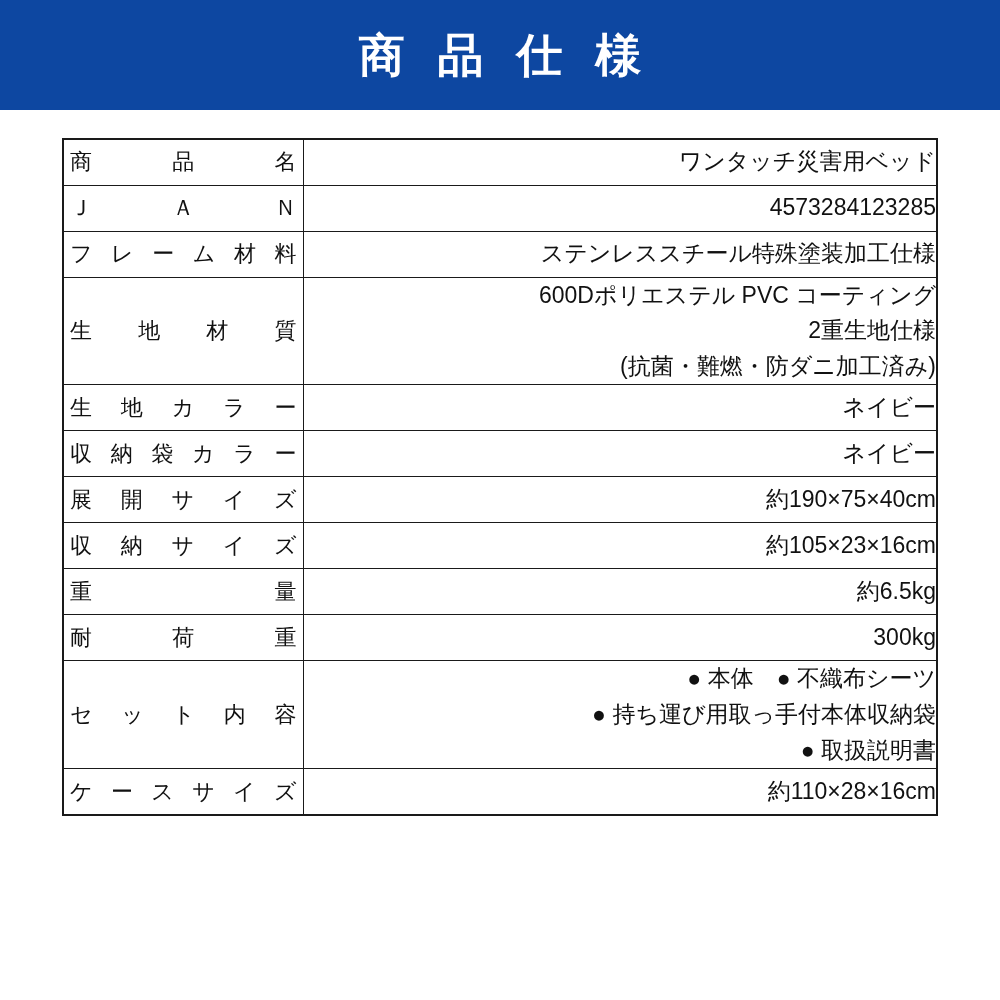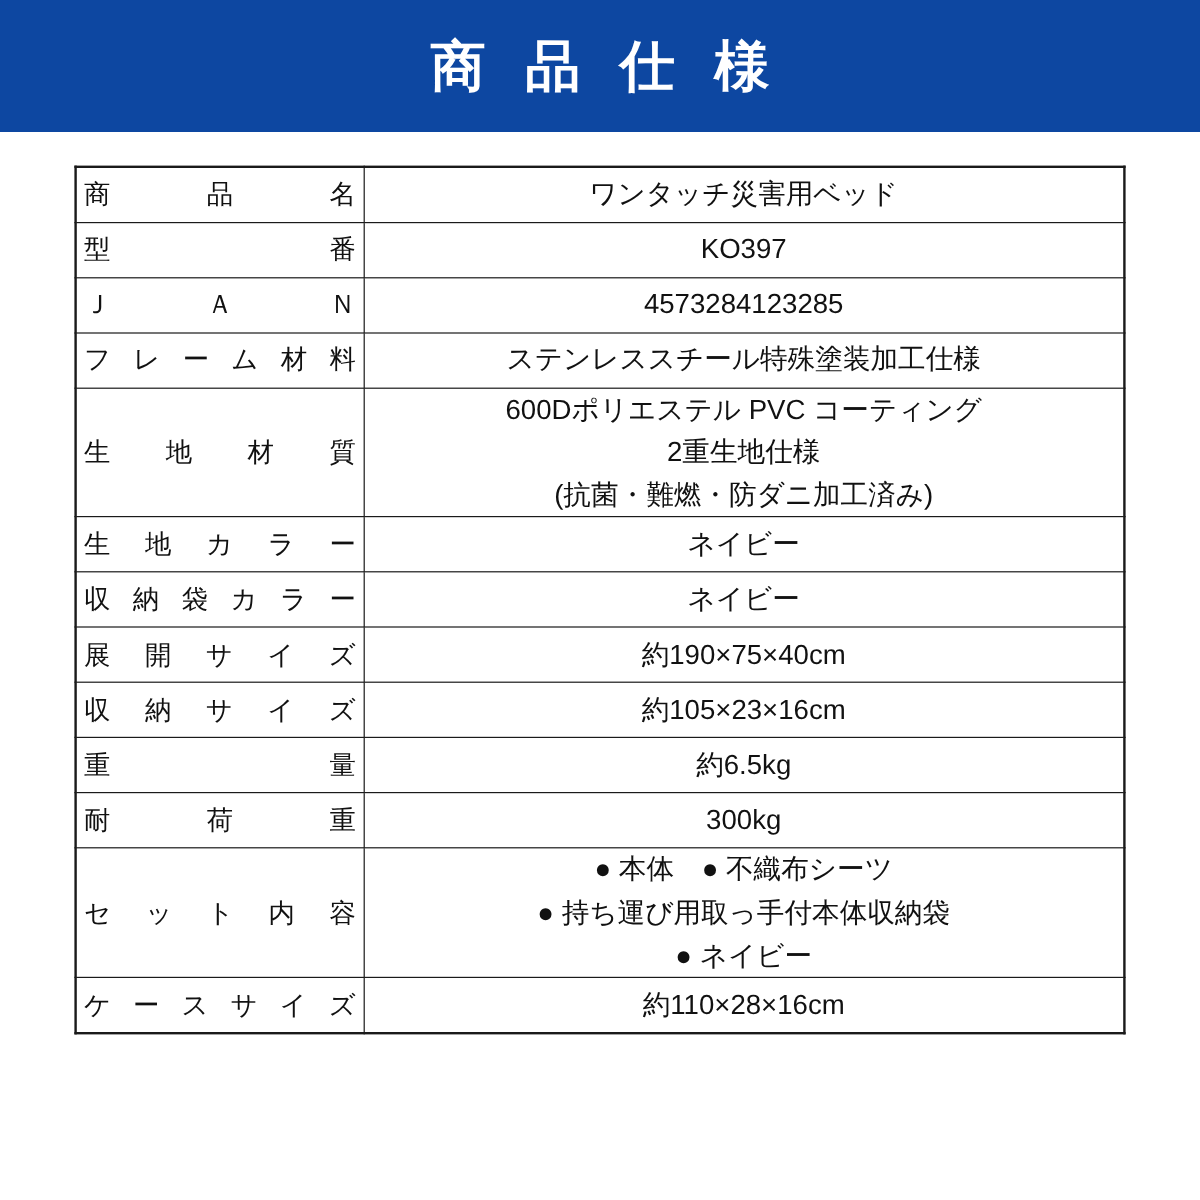--- a/index.html
+++ b/index.html
@@ -63,21 +63,21 @@
   }
   td.label .lbl-inner {
     display: block;
     text-align: justify;
     text-align-last: justify;
     padding: 0 6px;
     white-space: nowrap;
     font-weight: normal;
   }
   td.value {
-    text-align: center;
+    text-align: right;
     font-size: 23px;
     color: #111111;
     padding: 8px 12px;
     box-sizing: border-box;
     line-height: 1.55;
   }
   td.value .vline {
     display: block;
     white-space: nowrap;
   }
@@ -99,28 +99,20 @@
 
         <tr class="single">
           <td class="label">
             <span class="lbl-inner">商　　品　　名</span>
           </td>
           <td class="value">
             <span class="vline">ワンタッチ災害用ベッド</span>
           </td>
         </tr>
 
-        <tr class="single">
-          <td class="label">
-            <span class="lbl-inner">型　　　　　番</span>
-          </td>
-          <td class="value">
-            <span class="vline">KO397</span>
-          </td>
-        </tr>
 
         <tr class="single">
           <td class="label">
             <span class="lbl-inner">Ｊ　　Ａ　　Ｎ</span>
           </td>
           <td class="value">
             <span class="vline">4573284123285</span>
           </td>
         </tr>
 
@@ -198,21 +190,21 @@
           </td>
         </tr>
 
         <tr class="multi">
           <td class="label">
             <span class="lbl-inner">セ ッ ト 内 容</span>
           </td>
           <td class="value">
             <span class="vline">● 本体　● 不織布シーツ</span>
             <span class="vline">● 持ち運び用取っ手付本体収納袋</span>
-            <span class="vline">● ネイビー</span>
+            <span class="vline">● 取扱説明書</span>
           </td>
         </tr>
 
         <tr class="single">
           <td class="label">
             <span class="lbl-inner">ケ ー ス サ イ ズ</span>
           </td>
           <td class="value">
             <span class="vline">約110×28×16cm</span>
           </td>

